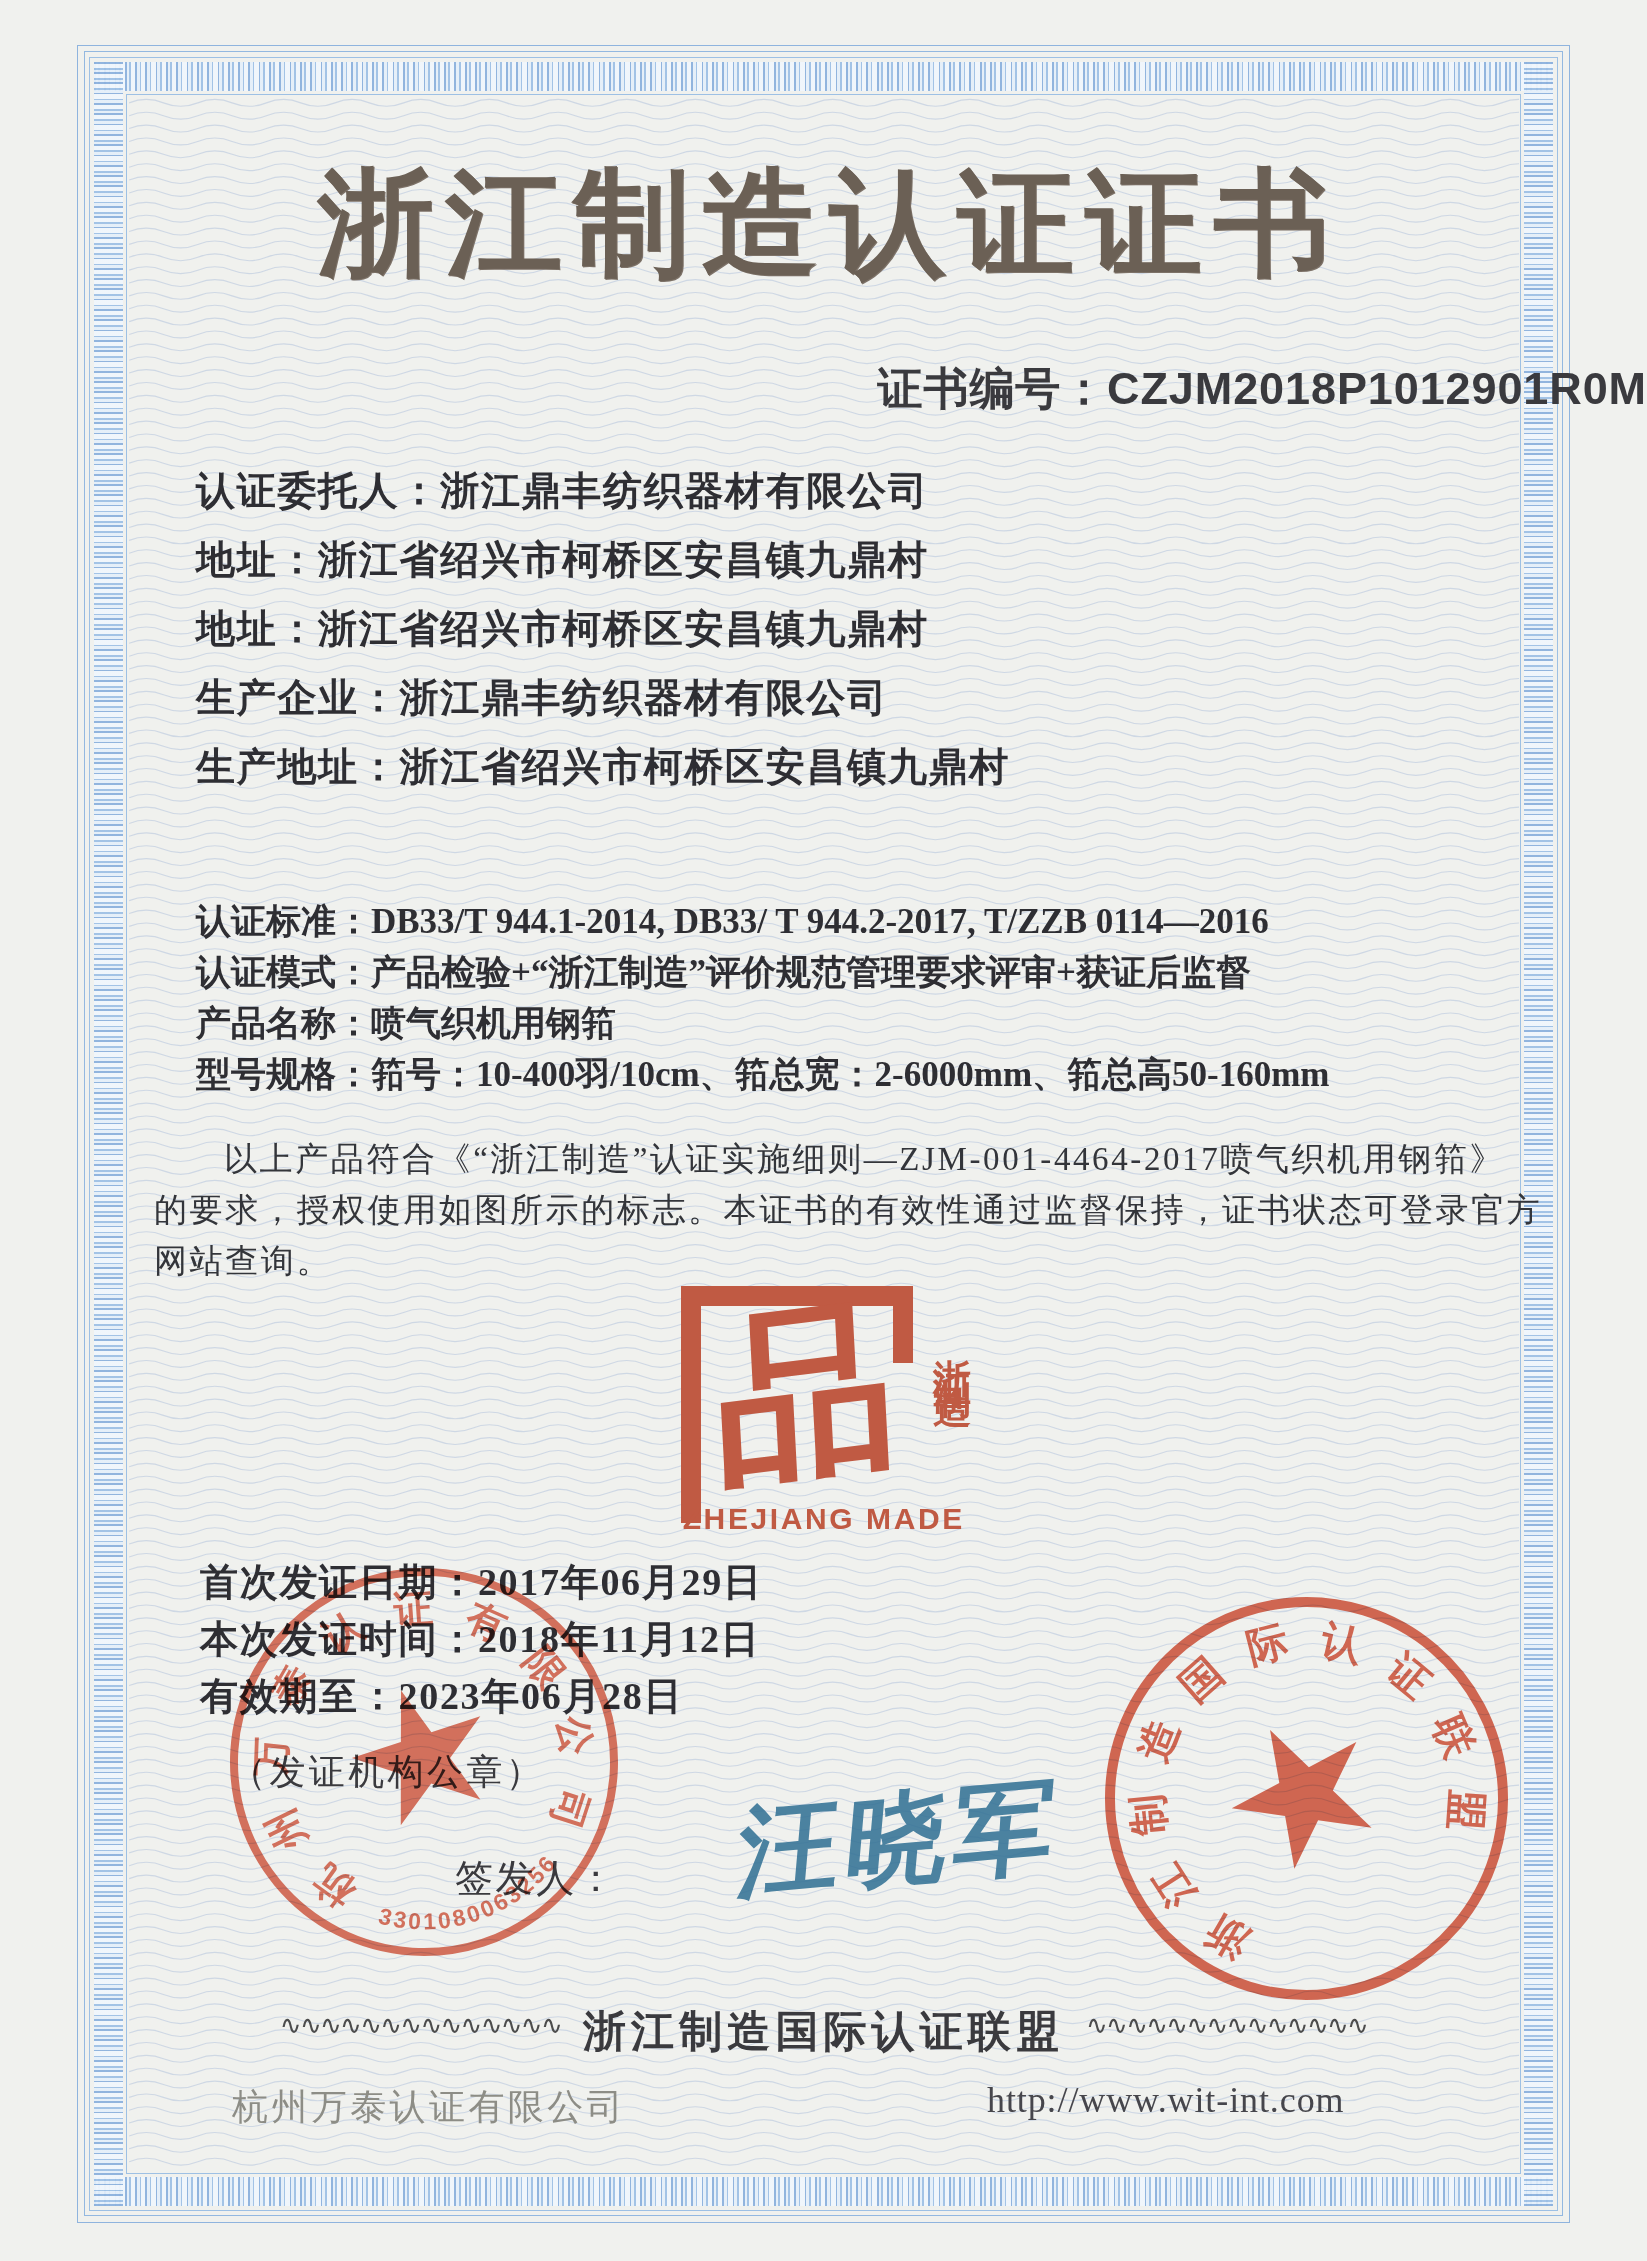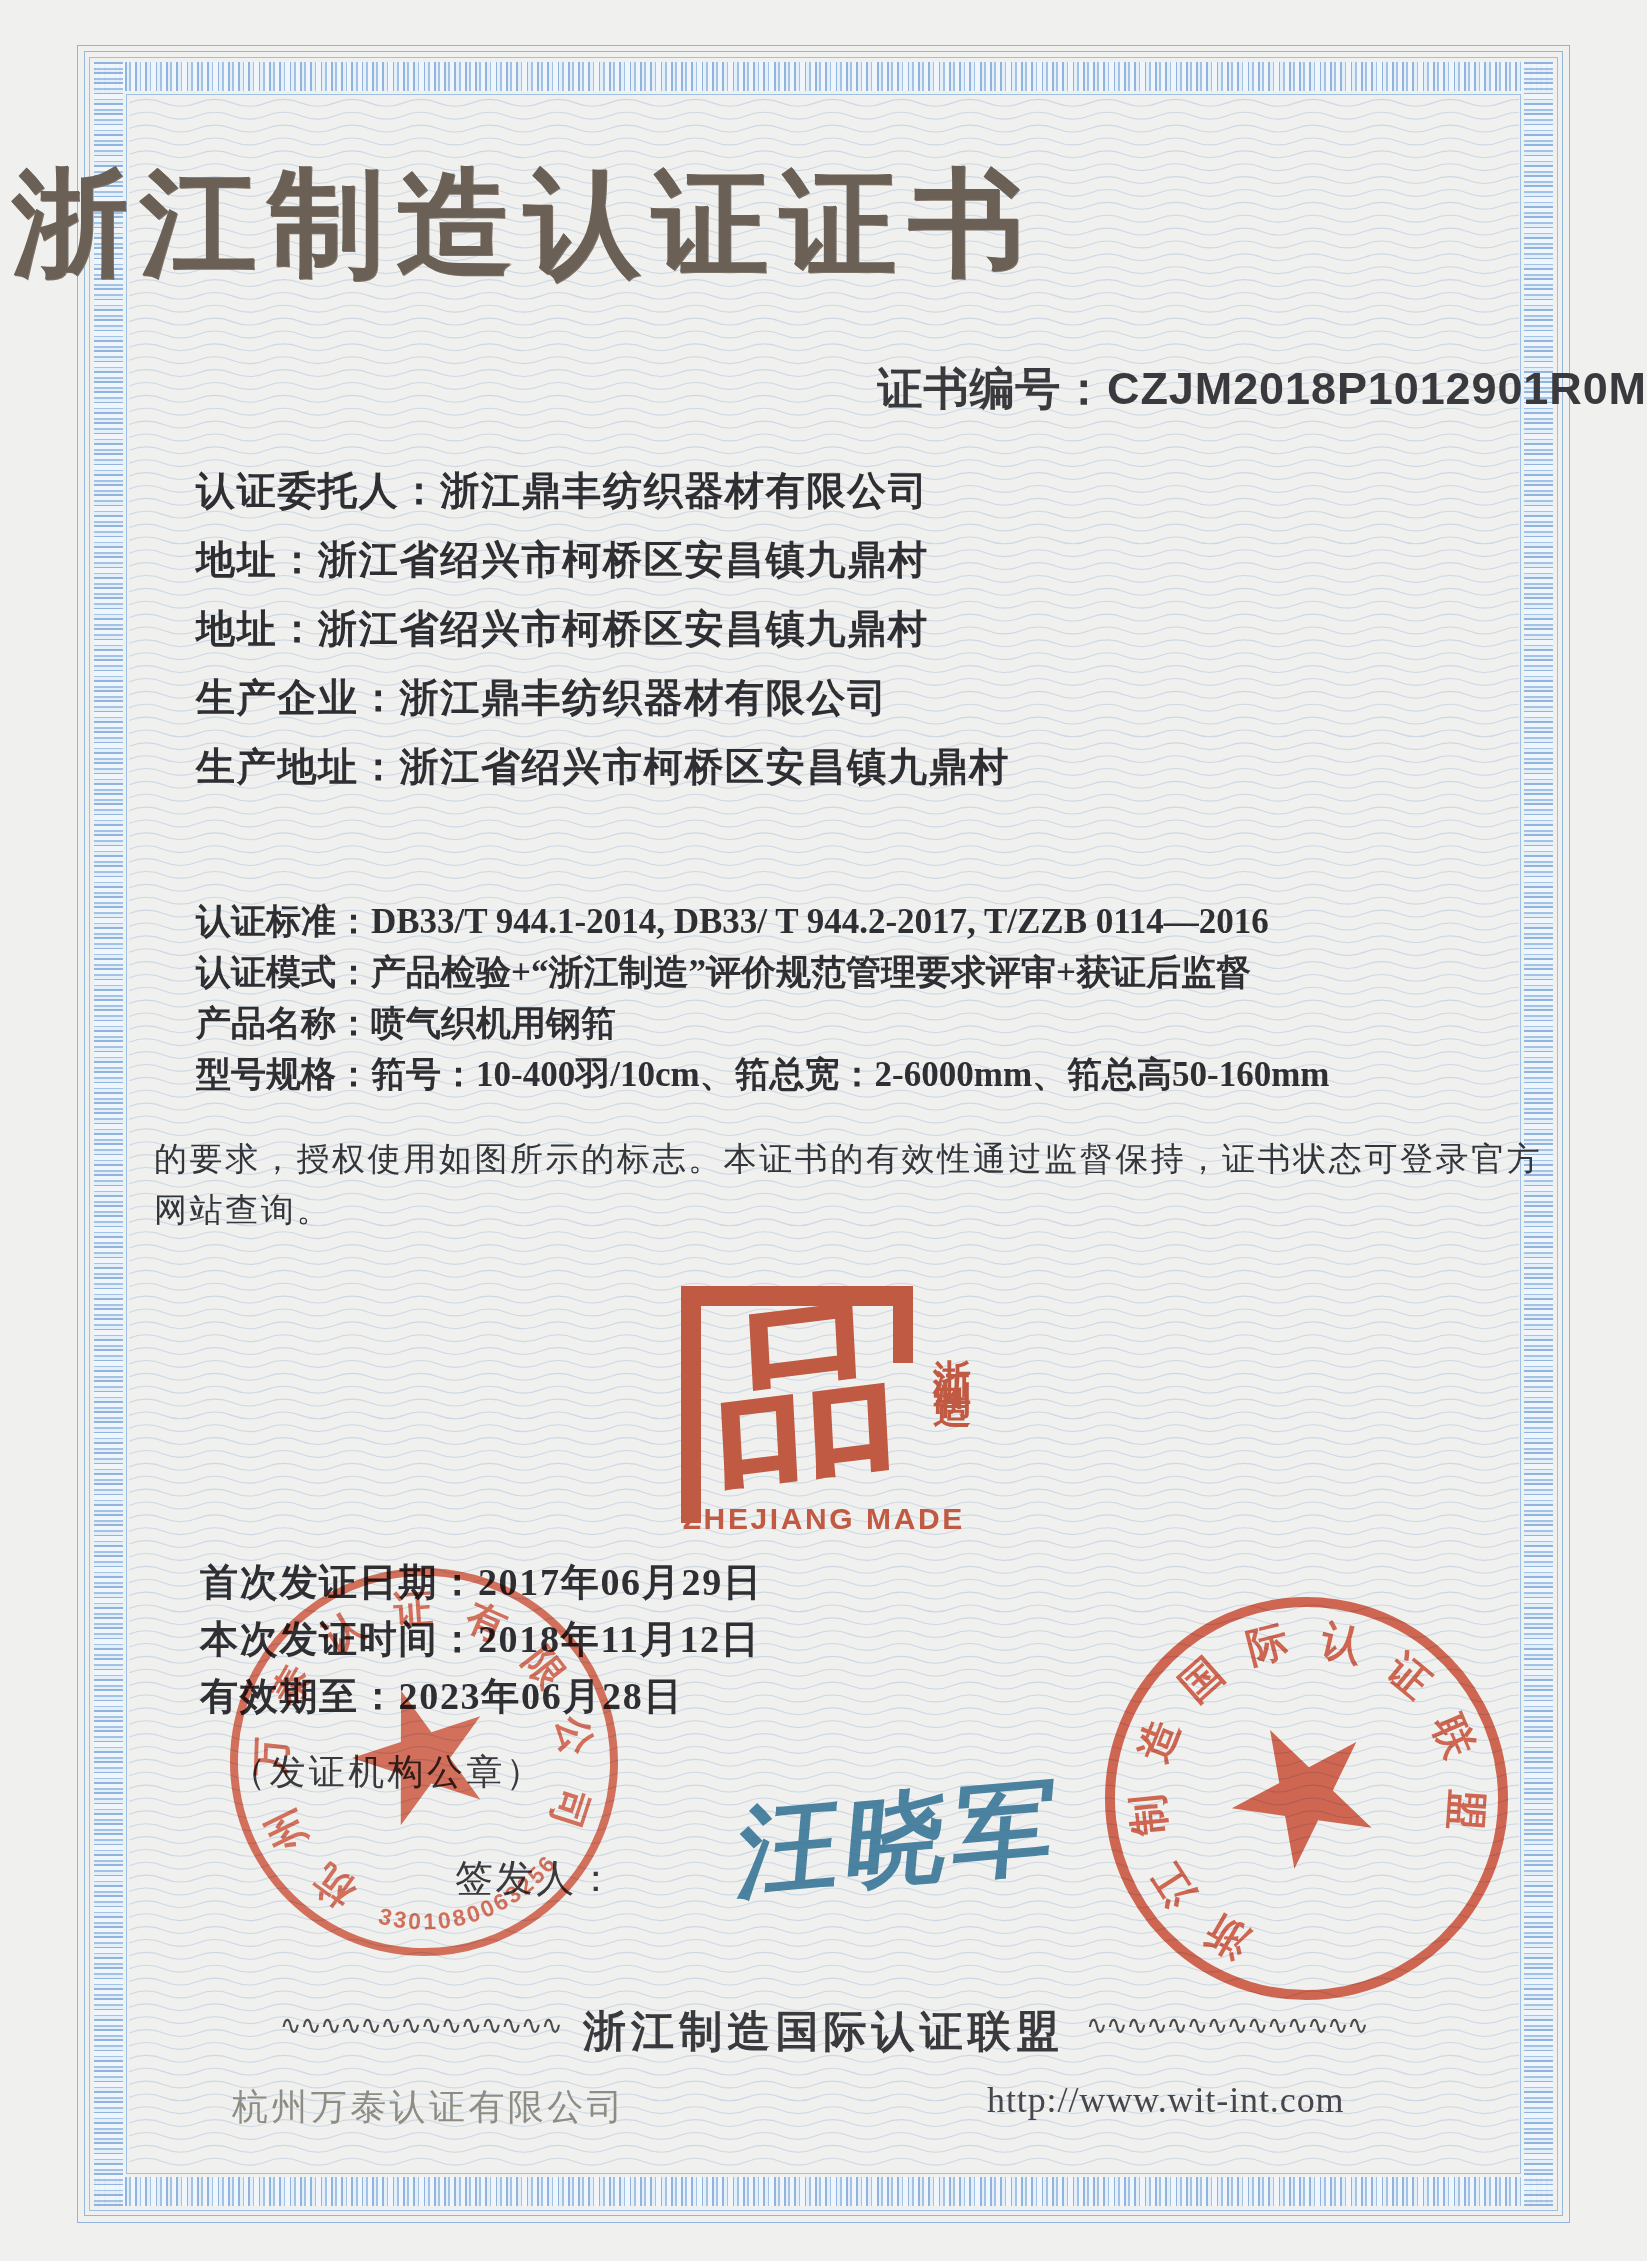--- a/index.html
+++ b/index.html
@@ -39,20 +39,21 @@
   .band-top{left:94px;right:94px;top:62px;height:29px;}
   .band-bottom{left:94px;right:94px;bottom:55px;height:29px;}
   .band-left{left:94px;top:62px;bottom:55px;width:29px;}
   .band-right{right:94px;top:62px;bottom:55px;width:29px;}
   .f4{inset:94px 126px 87px 126px;border:0.9px solid #9dc0e4;}
 
   
   .layer{position:absolute;z-index:3;}
   .title{
     left:0;right:0;top:146px;
+    text-align:center;
     font-size:116px;font-weight:bold;
     letter-spacing:12px;padding-left:12px;
     color:#6b6055;
     font-family:"Liberation Serif", serif;
     text-shadow:0.9px 0.9px 0 #7d7268;
   }
   .cert-no{
     left:0;right:0;top:359px;
     text-align:right;
     font-size:45px;font-weight:bold;color:#3a3a3e;
@@ -363,20 +364,21 @@
   </div>
 
   <div class="layer detail-block">
     <div class="detail-line">认证标准：DB33/T 944.1-2014, DB33/ T 944.2-2017, T/ZZB 0114—2016</div>
     <div class="detail-line">认证模式：产品检验+“浙江制造”评价规范管理要求评审+获证后监督</div>
     <div class="detail-line">产品名称：喷气织机用钢筘</div>
     <div class="detail-line">型号规格：筘号：10-400羽/10cm、筘总宽：2-6000mm、筘总高50-160mm</div>
   </div>
 
   <div class="layer para-block">
+    <div class="para-line indent">以上产品符合《“浙江制造”认证实施细则—ZJM-001-4464-2017喷气织机用钢筘》</div>
     <div class="para-line">的要求，授权使用如图所示的标志。本证书的有效性通过监督保持，证书状态可登录官方</div>
     <div class="para-line">网站查询。</div>
   </div>
 
   <div class="layer made-logo">
     <div class="bar bar-top"></div>
     <div class="bar bar-left"></div>
     <div class="bar bar-stub"></div>
     <div class="made-glyph">品</div>
     <div class="made-side">浙江制造</div>

